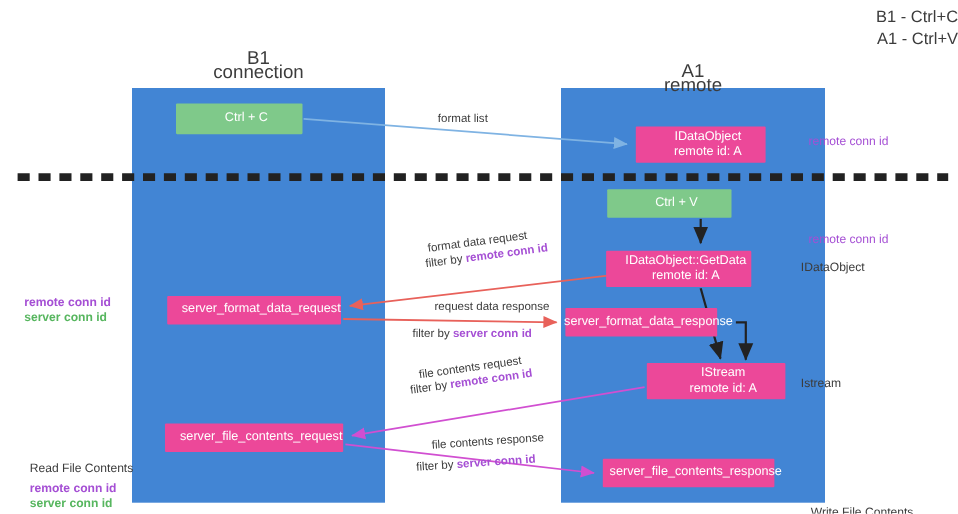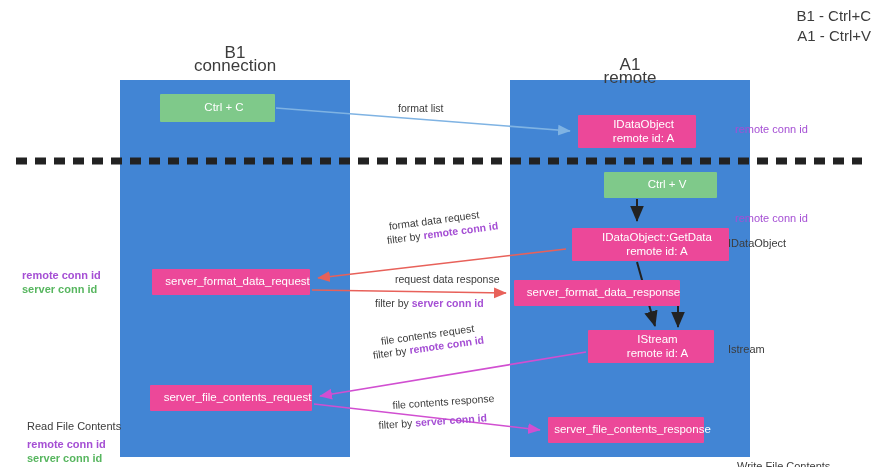--- a/index.html
+++ b/index.html
@@ -34,24 +34,24 @@
     position:absolute;box-sizing:border-box;
     display:flex;flex-direction:column;align-items:center;justify-content:center;
     color:#ffffff;font-size:11.5px;line-height:13.5px;text-align:center;
     white-space:pre-line;border-radius:1px;padding-left:13px;
   }
   .node.green{background:#7fc98a;}
   .node.orange{background:#ec4899;}
 
   #n-ctrlc{left:160px;top:94px;width:115px;height:28px;}
   #n-idataobject{left:578px;top:115px;width:118px;height:33px;}
-  #n-ctrlv{left:604px;top:172px;width:113px;height:26px;}
-  #n-getdata{left:572px;top:228px;width:157px;height:33px;}
+  #n-ctrlv{left:552px;top:172px;width:113px;height:26px;}
+  #n-getdata{left:551px;top:228px;width:132px;height:33px;}
   #n-sfdreq{left:152px;top:269px;width:158px;height:26px;}
-  #n-sfdresp{left:514px;top:280px;width:166px;height:26px;}
+  #n-sfdresp{left:514px;top:280px;width:138px;height:26px;}
   #n-istream{left:588px;top:330px;width:126px;height:33px;}
   #n-sfcreq{left:150px;top:385px;width:162px;height:26px;}
   #n-sfcresp{left:548px;top:417px;width:156px;height:26px;}
 
   
   .side{
     position:absolute;font-size:11px;line-height:14px;
   }
   .side .bold{font-weight:bold;}
   .c-purple{color:#a54fd4;}

